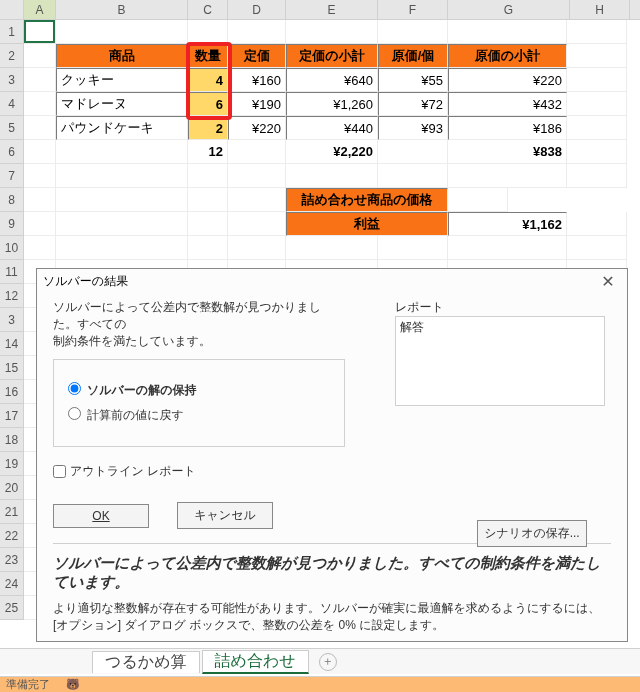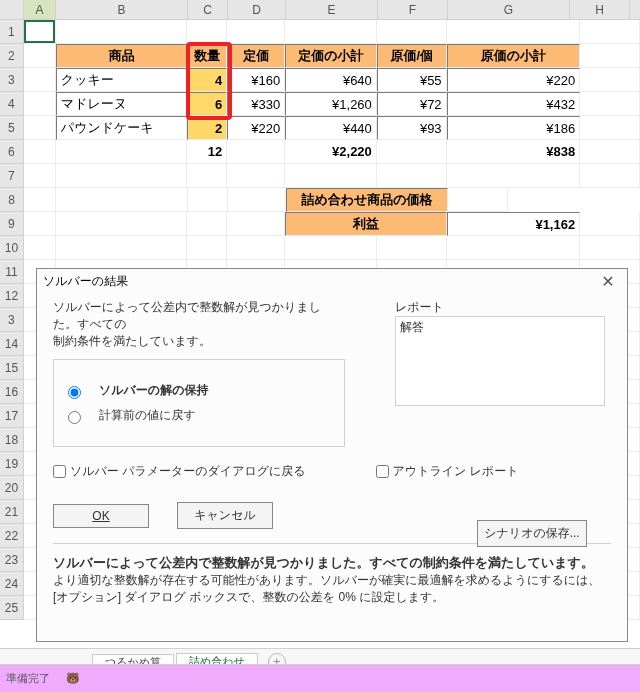--- a/index.html
+++ b/index.html
@@ -7,54 +7,54 @@
     
     .colhdr { display:flex; height:20px; background:#e6e6e6; border-bottom:1px solid #d0d0d0; }
     .colhdr div { text-align:center; font-size:12px; color:#555; border-right:1px solid #d0d0d0; line-height:20px; }
     .c-rh{width:24px;} .c-A{width:32px;} .c-B{width:132px;} .c-C{width:40px;} .c-D{width:58px;} .c-E{width:92px;} .c-F{width:70px;} .c-G{width:122px;} .c-H{width:60px;}
     .selcol { background:#d7e4bd; }
     
     .grid { position:relative; }
     .row { display:flex; height:24px; }
     .row .rh { width:24px; text-align:center; font-size:12px; color:#555; background:#e6e6e6; border-right:1px solid #d0d0d0; border-bottom:1px solid #d0d0d0; line-height:24px; }
     .row .cell { border-right:1px solid #ececec; border-bottom:1px solid #ececec; font-size:13px; padding:0 4px; display:flex; align-items:center; }
-    .row .cA{width:32px;} .cB{width:132px;} .cC{width:40px;} .cD{width:58px;} .cE{width:92px;} .cF{width:70px;} .cG{width:134px;} .cH{width:60px;}
+    .row .cA{width:32px;} .cB{width:132px;} .cC{width:40px;} .cD{width:58px;} .cE{width:92px;} .cF{width:70px;} .cG{width:119px;} .cH{width:60px;}
     .right{justify-content:flex-end;} .bold{font-weight:bold;}
-    .thcell{background:#fdba74;font-weight:bold;justify-content:center;border:1px solid #7a7a7a;}
+    .thcell{background:#f97316;font-weight:bold;justify-content:center;border:1px solid #7a7a7a;}
     .bcell{border:1px solid #7a7a7a;}
     .hl { background:#ffd869; }
     .redbox { position:absolute; border:4px solid #e22; border-radius:4px; pointer-events:none; }
     .selcell { box-shadow: inset 0 0 0 2px #227447; }
     
     .tabbar { position:absolute; left:0; bottom:18px; height:26px; width:100%; background:#f7f7f7; border-top:1px solid #d0d0d0; display:flex; align-items:center; padding-left:92px; gap:2px;}
-    .tab { padding:0 12px; font-size:11px; border:1px solid #ccc; border-bottom:none; background:#fff; color:#444;font-family:Liberation Mono, monospace;}
+    .tab { padding:0 12px; font-size:16px; border:1px solid #ccc; border-bottom:none; background:#fff; color:#444;font-family:Liberation Mono, monospace;}
     .tab.active{ background:#fff; color:#1a6b3a; border-bottom:2px solid #1a6b3a;}
     .plusc{ width:18px;height:18px;border:1px solid #bbb;border-radius:50%;display:flex;align-items:center;justify-content:center;font-size:12px;margin-left:8px;color:#777;}
-    .status { position:absolute; bottom:0; left:0; height:28px; width:100%; background:#f0abfc; border-top:1px solid #d0d0d0; font-size:11px; color:#555; display:flex; align-items:center; padding-left:6px; gap:16px;}
+    .status { position:absolute; bottom:0; left:0; height:16px; width:100%; background:#fdba74; border-top:1px solid #d0d0d0; font-size:11px; color:#555; display:flex; align-items:center; padding-left:6px; gap:16px;}
     
     .dlg { position:absolute; left:36px; top:268px; width:592px; height:374px; background:#fcfcfc; border:1px solid #888; }
     .dlg-title{ height:24px; display:flex; align-items:center; justify-content:space-between; padding:0 6px; font-size:12px;}
     .close{ width:26px; text-align:center; font-size:16px; color:#555;}
     .dlg-body{ padding:6px 16px; font-size:12px; color:#333;}
     .msg1{ width:290px; line-height:1.4;}
     .reports{ position:absolute; left:358px; top:30px; width:210px;}
     .reports .lbl{font-size:12px;}
     .reports .list{ border:1px solid #d0d0d0; height:90px; background:#fff; padding:2px 4px; font-size:12px;}
     .optionbox{ border:1px solid #d0d0d0; width:292px; padding:14px 14px; margin-top:10px;}
-    .radio{display:flex; align-items:flex-end; gap:18px; margin:8px 0; font-size:12px;}
+    .radio{display:flex; align-items:flex-start; gap:6px; margin:8px 0; font-size:12px;}
     .radio input{ }
     .chkrow{ display:flex; gap:70px; margin-top:16px;}
     .chkrow label{font-size:12px; display:flex; align-items:center; gap:4px;}
     .btnrow{ display:flex; gap:28px; margin-top:22px;align-items:center;}
     .btn{ border:1px solid #888; background:#f4f4f4; font-size:12px; padding:4px 0; text-align:center; }
     .btn.ok{width:96px;text-decoration:underline;}
     .btn.cancel{width:96px;}
     .btn.save{width:110px; position:absolute; right:24px;margin-top:35px;}
     .hr{height:1px;background:#cfcfcf;margin:14px 0 10px;}
-    .summary{font-weight:bold; font-size:13px; }
+    .summary{font-weight:bold; font-size:15px; margin-bottom:8px;font-style:italic;}
     .detail{font-size:12px; line-height:1.4;}
   </style>
 </head>
 <body>
 
 <div class="colhdr">
   <div class="c-rh"></div>
   <div class="c-A selcol">A</div>
   <div class="c-B">B</div>
   <div class="c-C">C</div>
@@ -100,21 +100,21 @@
     <div class="cell cE bcell right">¥640</div>
     <div class="cell cF bcell right">¥55</div>
     <div class="cell cG bcell right">¥220</div>
     <div class="cell cH"></div>
   </div>
   <div class="row">
     <div class="rh">4</div>
     <div class="cell cA"></div>
     <div class="cell cB bcell">マドレーヌ</div>
     <div class="cell cC bcell hl right bold">6</div>
-    <div class="cell cD bcell right">¥330</div>
+    <div class="cell cD bcell right">¥190</div>
     <div class="cell cE bcell right">¥1,260</div>
     <div class="cell cF bcell right">¥72</div>
     <div class="cell cG bcell right">¥432</div>
     <div class="cell cH"></div>
   </div>
   <div class="row">
     <div class="rh">5</div>
     <div class="cell cA"></div>
     <div class="cell cB bcell">パウンドケーキ</div>
     <div class="cell cC bcell hl right bold">2</div>
@@ -370,24 +370,20 @@
           <span class="bold">ソルバーの解の保持</span>
         </label>
       <label class="radio">
           <input type="radio" name="r" style="">
           <span>計算前の値に戻す</span>
         </label>
     </div>
     <div class="chkrow">
       <label>
           <input type="checkbox" style="">
-          <span>ソルバー パラメーターのダイアログに戻る</span>
-        </label>
-      <label>
-          <input type="checkbox" style="">
           <span>アウトライン レポート</span>
         </label>
     </div>
     <div class="btnrow" style="position:relative;">
       <div class="btn ok">OK</div>
       <div class="btn cancel">キャンセル</div>
       <div class="btn save">シナリオの保存...</div>
     </div>
     <div class="hr"></div>
     <div class="summary">ソルバーによって公差内で整数解が見つかりました。すべての制約条件を満たしています。</div>

